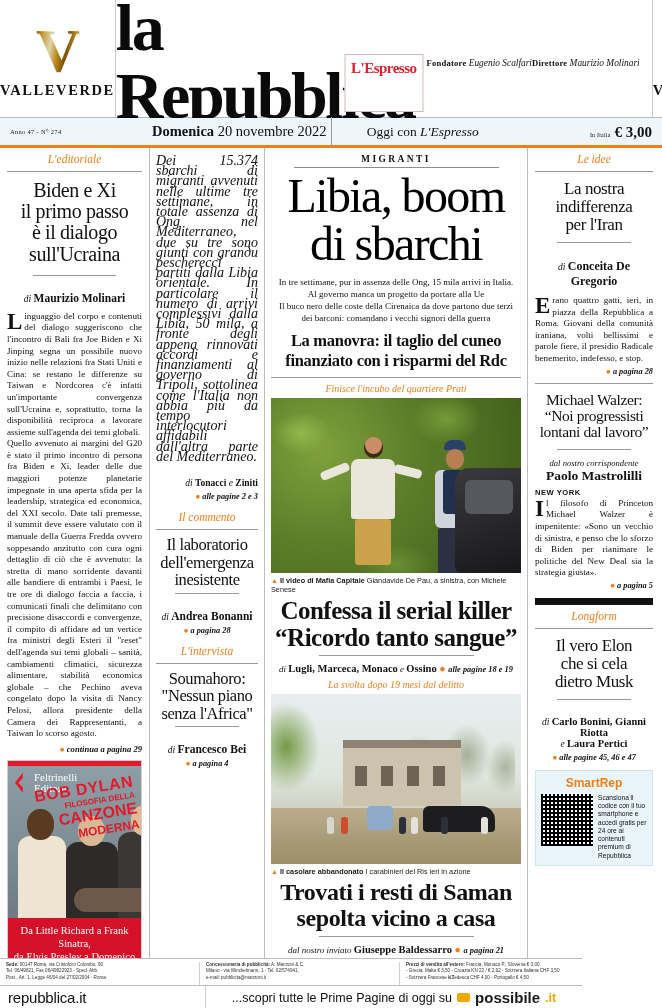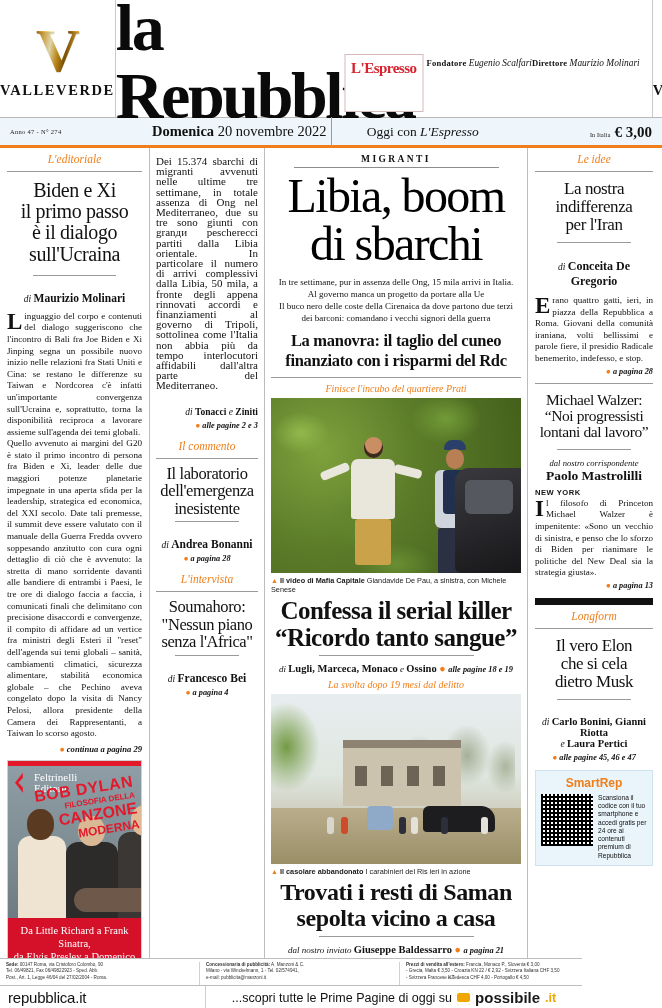--- a/index.html
+++ b/index.html
@@ -68,21 +68,21 @@
           line-height:1.06; letter-spacing:-.4px; }
   .hl-left { font-size:20px; padding:2px 0 6px; }
 
   .byline { text-align:center; font-size:11.5px; padding:4px 0 2px;margin-top:12px; }
   .byline .di { font-style:italic; font-size:9.5px; }
   .byline b { font-weight:700; }
   .byline-rule { width:62%; height:1px; background:#9a9a9a; margin:4px auto 4px; }
 
   .bodytext { font-size:9.1px; line-height:11.6px; text-align:justify; hyphens:auto;
               font-family:"Liberation Serif", serif; }
-  .bodytext.small { font-size:11px; line-height:10.2px; }
+  .bodytext.small { font-size:14px; line-height:10.2px;font-style:italic; }
   .dropcap::first-letter { float:left; font-size:23px; line-height:18px; font-weight:700;
                            padding:2px 2px 0 0; }
   .contlink { text-align:right; font-style:italic; font-weight:700; font-size:8.6px;
               margin-top:4px; }
   .dot { color:#ef7f1a; font-style:normal; }
   .pagelink { text-align:center; font-style:italic; font-weight:700; font-size:8.3px; margin-top:2px;}
 
   
   .overline { text-align:center; font-weight:700; font-size:9.5px; letter-spacing:2.4px;
               padding:6px 0 3px; }
@@ -458,21 +458,21 @@
       <h1 class="hl hl-right2" style="white-space:pre-line">Michael Walzer:
 “Noi progressisti
 lontani dal lavoro”</h1>
       <div class="byline-rule"></div>
       <div class="corr">dal nostro corrispondente</div>
       <div class="corrname">Paolo Mastrolilli</div>
       <div class="nylabel">NEW YORK</div>
       <div class="bodytext dropcap">Il filosofo di Princeton Michael Walzer è impenitente: «Sono un vecchio di sinistra, e penso che lo sforzo di Biden per rianimare le politiche del New Deal sia la strategia giusta».</div>
       <div class="pagelink" style="text-align:right">
         <span class="dot">●</span>
-        <span>a pagina 13</span>
+        <span>a pagina 5</span>
       </div>
 
       <div class="blackbar"></div>
       <div class="kicker">Longform</div>
       <div class="rule"></div>
       <h1 class="hl hl-right" style="white-space:pre-line">Il vero Elon
 che si cela
 dietro Musk</h1>
       <div class="byline-rule"></div>
       <div class="byline" style="font-size:10.5px">

